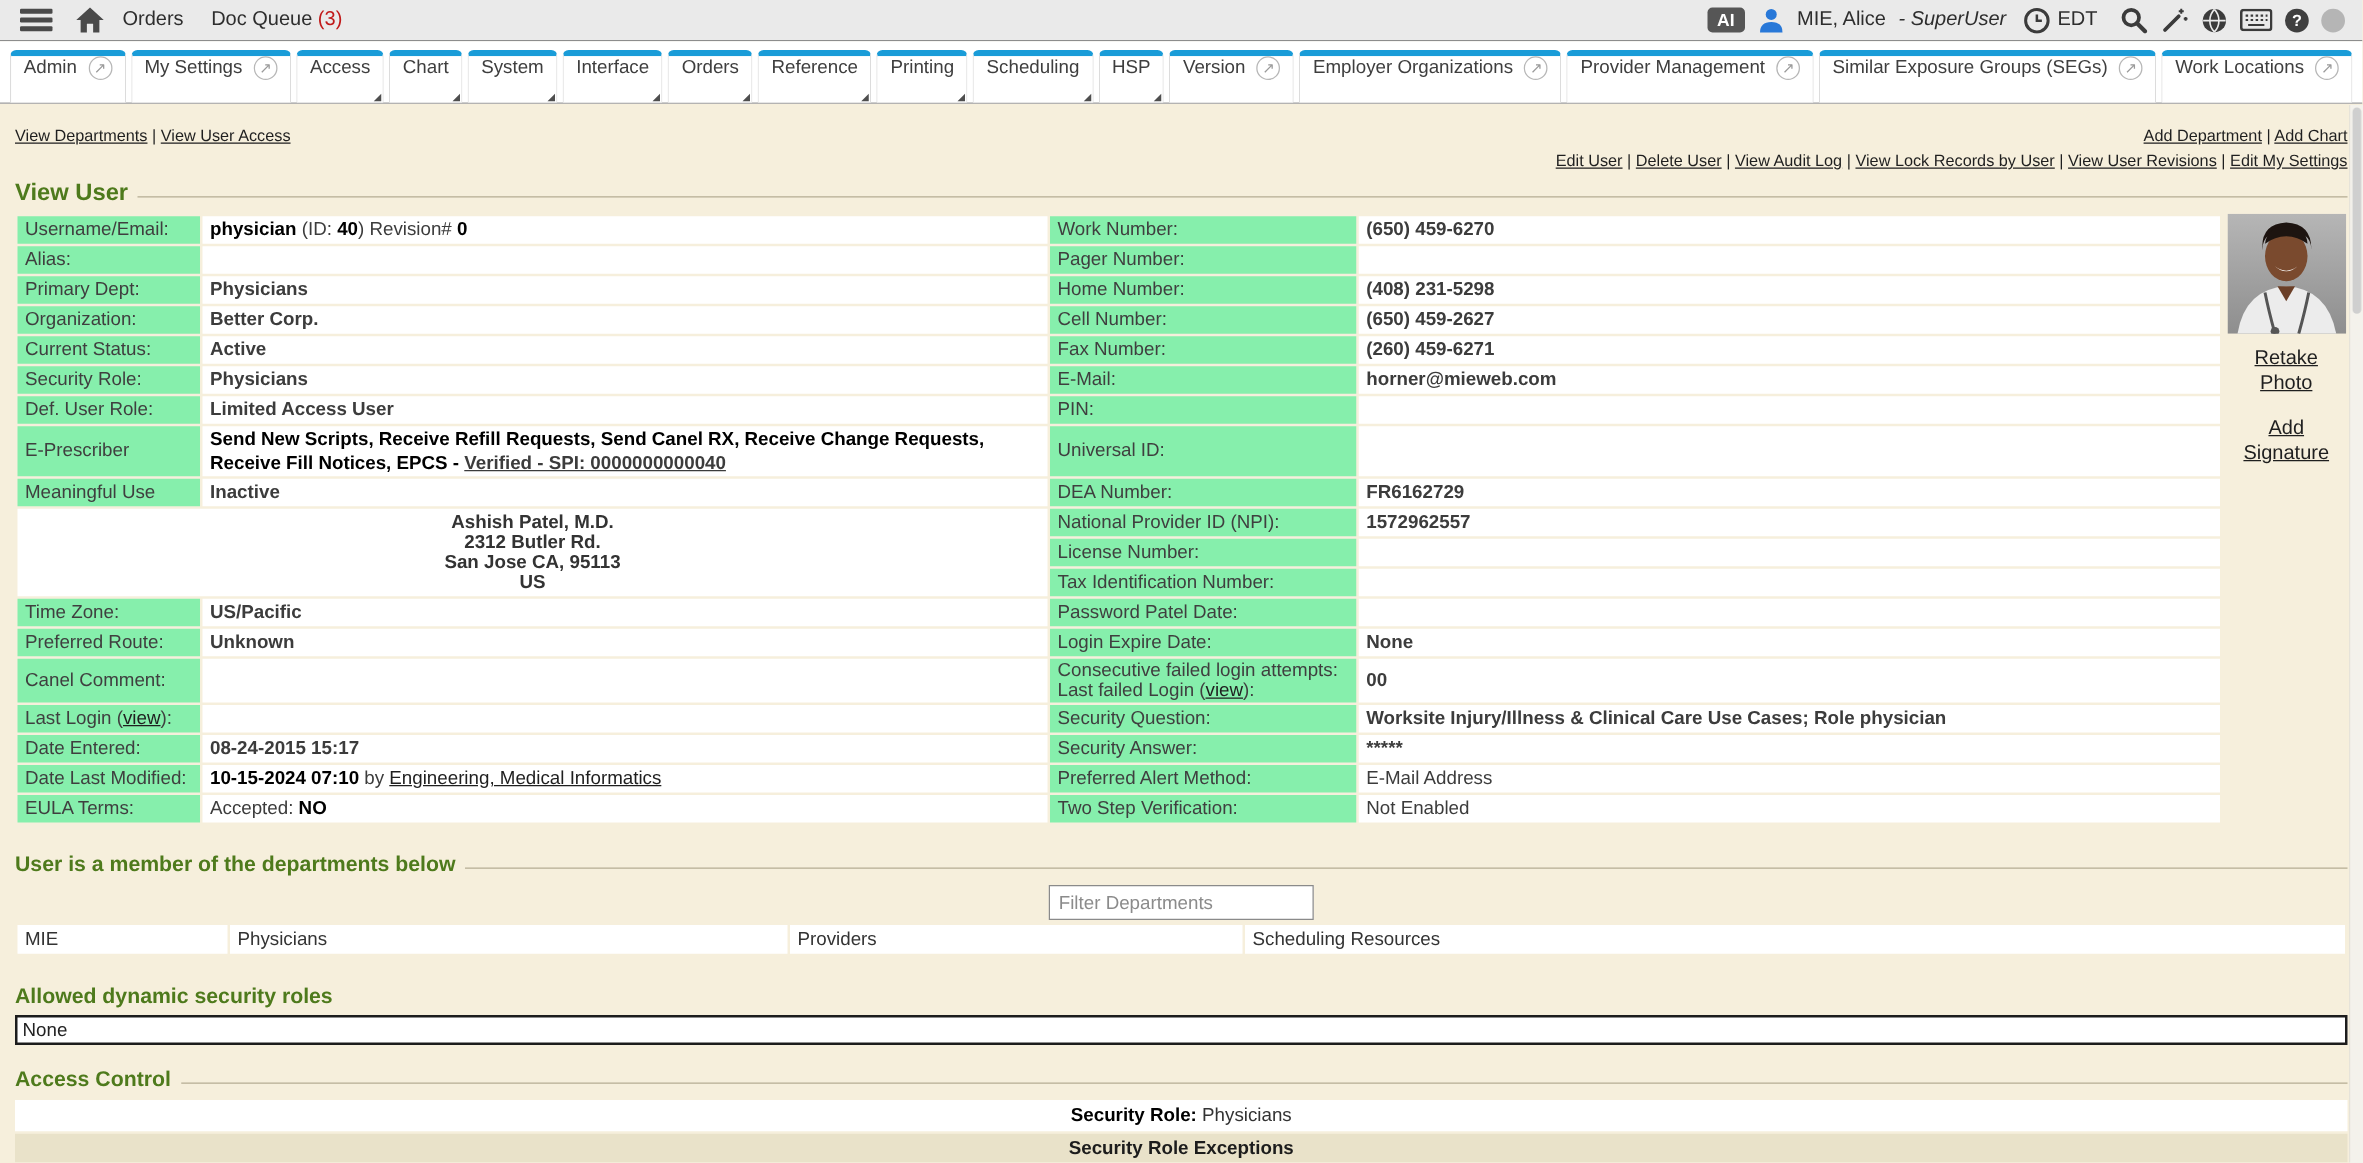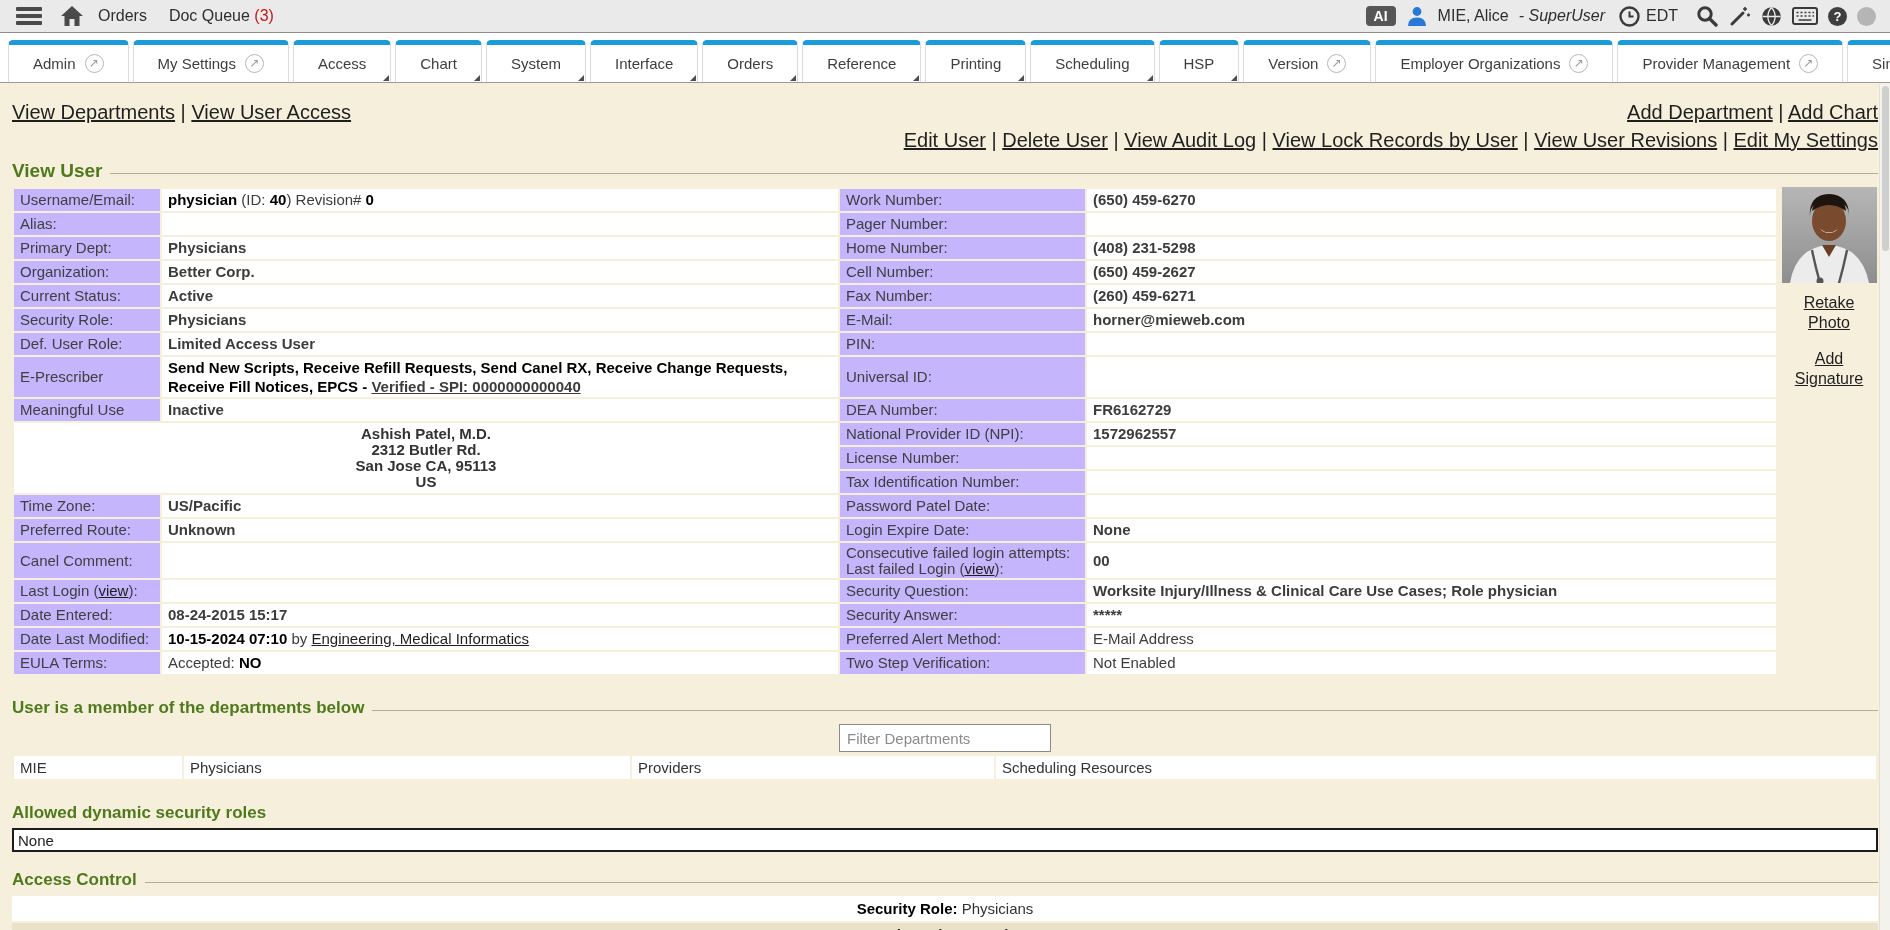--- a/index.html
+++ b/index.html
@@ -15,43 +15,43 @@
   .tb-right { margin-left:auto; display:flex; align-items:center; gap:10px; }
   .ai-badge { background:#565656; color:#fff; font-weight:bold; font-size:14px; border-radius:4px; padding:3px 8px; line-height:1; cursor:pointer; }
   .tb-user { font-size:16px; color:#2e2e2e; }
   .tb-role { font-size:16px; color:#2e2e2e; font-style:italic; margin-right:4px; }
   .tz { font-size:16px; color:#2e2e2e; margin-left:-4px; }
   .help-circle { width:19px; height:19px; background:#3f3f3f; color:#fff; border-radius:50%; font-size:13px; font-weight:bold; display:flex; align-items:center; justify-content:center; cursor:pointer; }
   .gray-dot { width:19px; height:19px; background:#b5b5b5; border-radius:50%; }
 
   
   .tabbar { height:50px; background:#fff; border-bottom:1px solid #9c9c9c; display:flex; align-items:flex-end; padding:0 0 0 8px; }
-  .tab { position:relative; background:#fff; border-top:5px solid #199cd8; border-left:1px solid #dcdcdc; border-right:1px solid #dcdcdc; border-radius:5px 5px 0 0; height:42px; display:flex; align-items:center; padding:0 24px; margin-right:4px; cursor:pointer; white-space:nowrap; }
+  .tab { position:relative; background:#fff; border-top:5px solid #199cd8; border-left:1px solid #dcdcdc; border-right:1px solid #dcdcdc; border-radius:5px 5px 0 0; height:42px; display:flex; align-items:flex-start; padding:0 10px; margin-right:4px; cursor:pointer; white-space:nowrap; }
   .tab-label { font-size:15px; color:#3e3e3e; }
   .popout { width:19px; height:19px; border:1px solid #b7b7b7; border-radius:50%; color:#9a9a9a; font-size:12px; line-height:17px; text-align:center; margin-left:9px; }
   .corner { position:absolute; right:1px; bottom:1px; width:0; height:0; border-left:6px solid transparent; border-bottom:6px solid #4e4e4e; }
 
   
   .content { padding:0 12px; }
-  .navrow { font-size:20px; }
+  .navrow { font-size:13px; }
   .navrow1 { display:flex; justify-content:space-between; margin-top:18px; }
   .navrow2 { text-align:right; margin-top:5px; }
   a.link { color:#1f1f1f; text-decoration:underline; cursor:pointer; }
   .sep { color:#1f1f1f; }
 
   .sect-head { display:flex; align-items:center; }
   .sect-head .rule { flex:1; border-top:1px solid #b5ad93; margin-left:8px; margin-top:4px; }
   h2.green { color:#4e7a1c; font-size:19px; font-weight:bold; }
   h3.green { color:#4e7a1c; font-size:17px; font-weight:bold; }
   .vu-head { margin-top:8px; }
 
   .main-flex { display:flex; margin-top:5px; }
   table.utable { border-collapse:separate; border-spacing:2px; width:1766px; table-layout:fixed; }
   table.utable td { font-size:15px; line-height:18px; padding:1px 6px; height:22px; vertical-align:middle; overflow:hidden; }
-  td.lbl { background:#c4b5fd; color:#3f3f3f; }
+  td.lbl { background:#86efac; color:#3f3f3f; }
   td.val { background:#ffffff; color:#3c3c3c; }
   .b { font-weight:bold; color:#000000; }
   .dim { font-weight:normal; color:#4a4a4a; }
   td.tall { height:40px; }
   td.mid { height:26px; }
   td.rc { height:36px; }
   a.ilink { color:#1f1f1f; text-decoration:underline; cursor:pointer; }
   a.blink { color:#3c3c3c; font-weight:bold; text-decoration:underline; cursor:pointer; }
   td.addr { background:#fff; vertical-align:top; padding-top:3px; }
   td.addr div { font-weight:bold; line-height:16px;text-align:center; }

